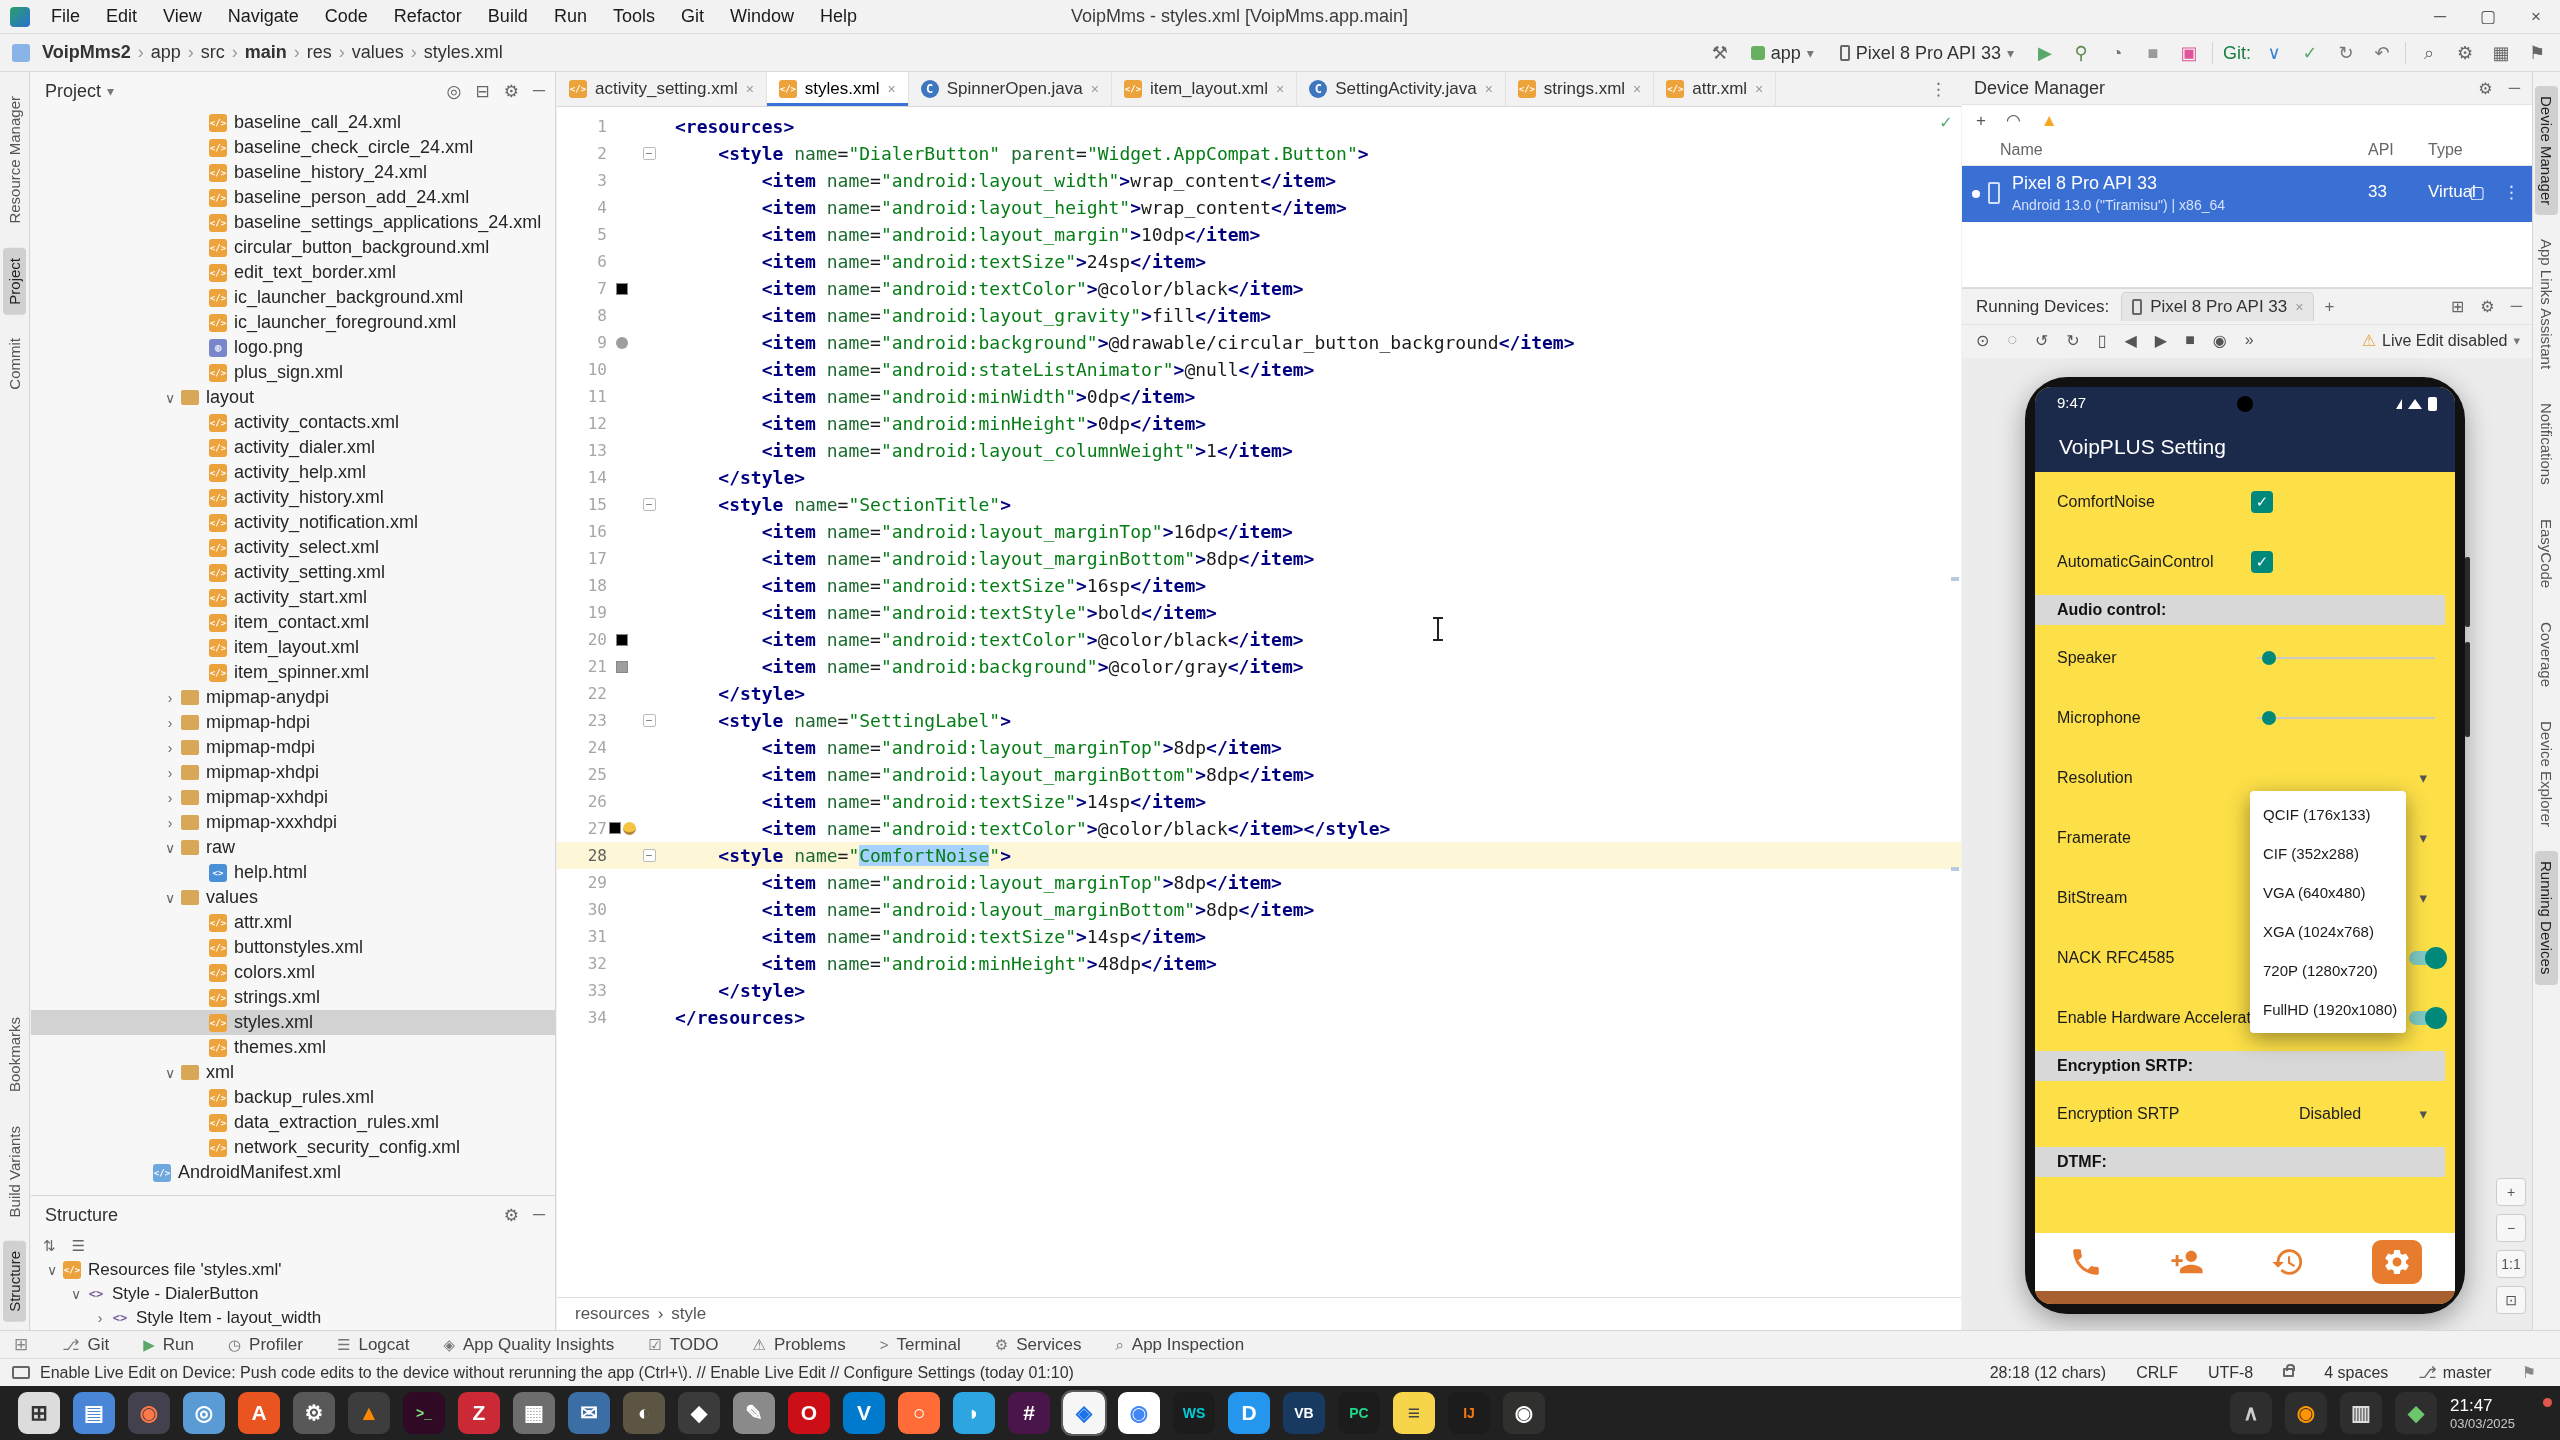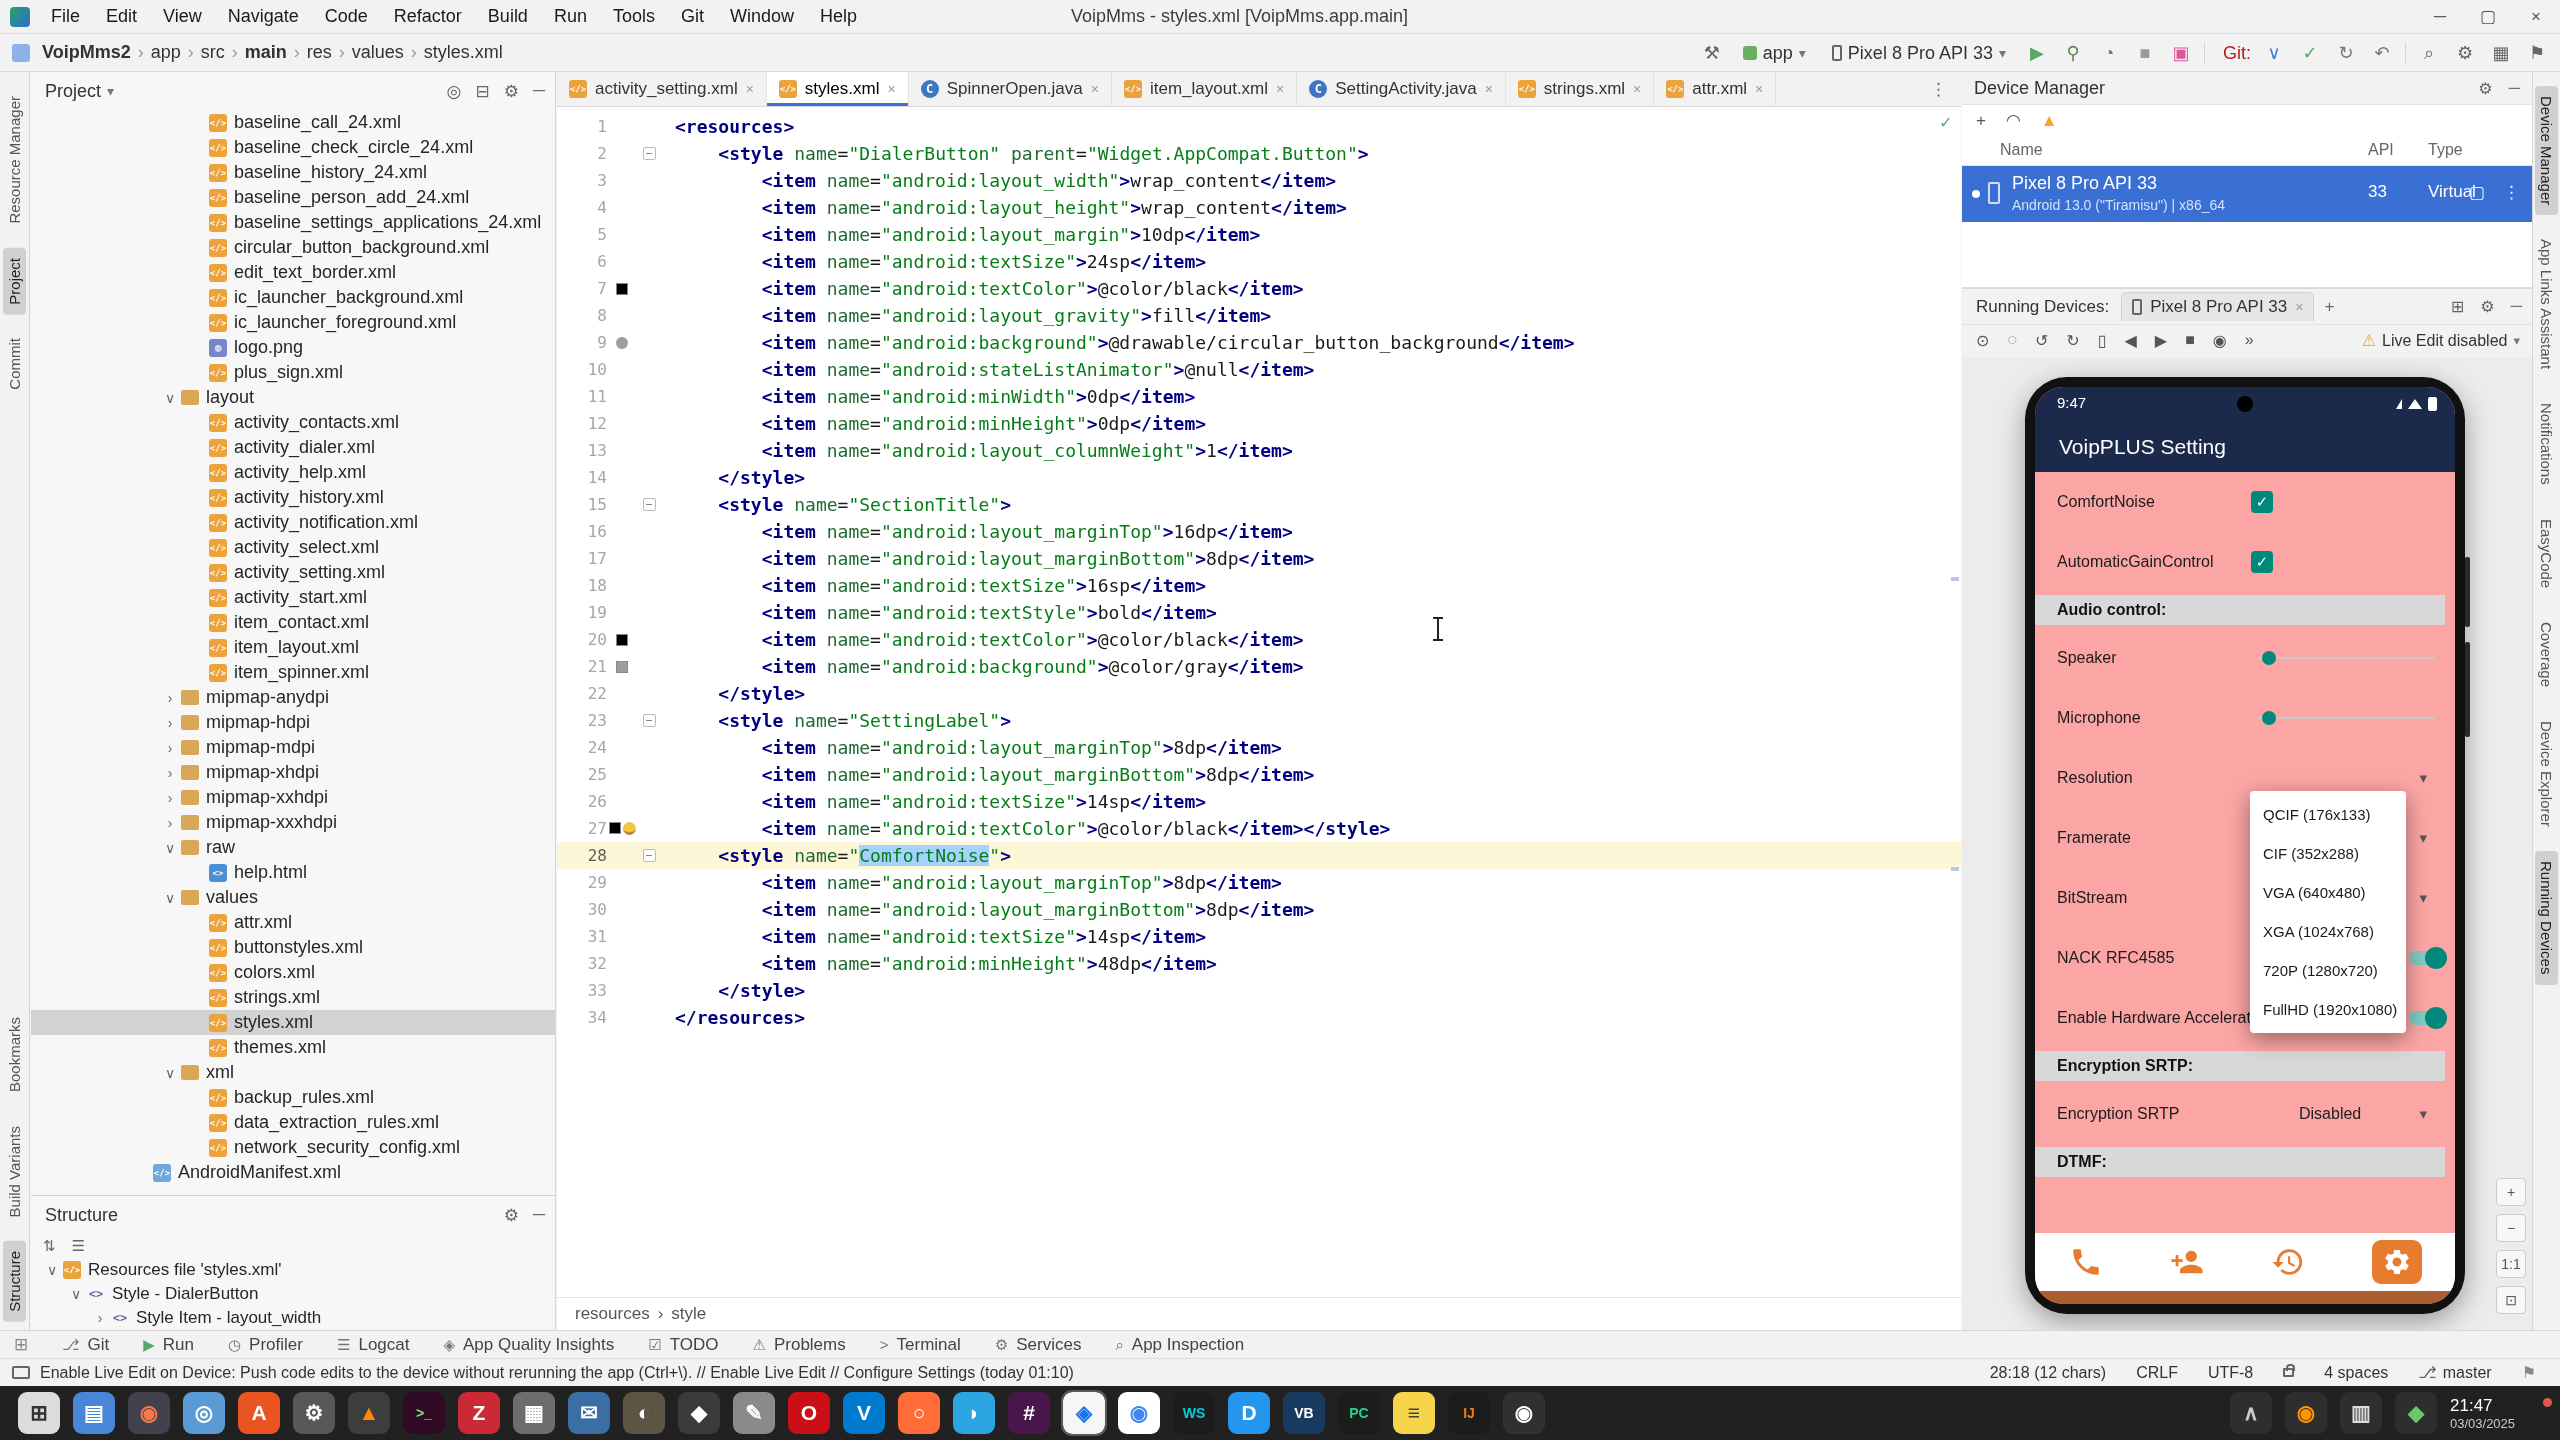--- a/index.html
+++ b/index.html
@@ -20,21 +20,21 @@
 #crumbs .crumb{padding:2px 4px;color:#333}
 #crumbs .crumb.proj{font-weight:bold}
 #crumbs .crumb.bold{font-weight:bold}
 #crumbs .sep{color:#999;padding:0 3px}
 #tb-right{position:absolute;right:10px;top:0;height:38px;display:flex;align-items:center;gap:10px}
 .act{min-width:26px;height:26px;display:flex;align-items:center;justify-content:center;color:#666;font-size:18px;border-radius:4px}
 .chip{display:flex;align-items:center;gap:6px;padding:2px 8px;border-radius:4px;color:#333}
 .chip .car{color:#777;font-size:14px}
 .mod-ico{width:14px;height:14px;border-radius:3px;background:#67b05f}
 .dev-ico{width:10px;height:16px;border:2px solid #666;border-radius:2px}
-.git-label{color:#b91c1c;margin-left:8px}
+.git-label{color:#15803d;margin-left:0}
 .vsep{width:1px;height:22px;background:#d4d4d4}
 
 #main{position:absolute;left:0;top:72px;width:2560px;height:1258px;background:#f2f2f2}
 #leftstrip{position:absolute;left:0;top:0;width:30px;height:1258px;border-right:1px solid #d6d6d6;display:flex;flex-direction:column;align-items:center}
 #rightstrip{position:absolute;right:0;top:0;width:28px;height:1258px;border-left:1px solid #d6d6d6;display:flex;flex-direction:column;align-items:center}
 .vbtn{writing-mode:vertical-rl;font-size:15px;color:#555;padding:10px 3px;margin-top:14px;border-radius:4px;white-space:nowrap}
 .vbtn.rot{transform:rotate(180deg)}
 .vbtn.active{background:#d0d0d0;color:#222}
 #ls-bottom{margin-top:auto;margin-bottom:8px;display:flex;flex-direction:column;align-items:center}
 
@@ -113,21 +113,21 @@
 #rd-toolbar{height:32px;display:flex;align-items:center;gap:18px;padding-left:14px;color:#555;font-size:16px;border-top:1px solid #e3e3e3;background:#f2f2f2}
 .live-edit{margin-left:auto;margin-right:12px;display:flex;align-items:center;gap:6px;font-size:16px;color:#333}
 .live-edit .w{color:#e8a33d}
 #rd-view{position:absolute;left:0;top:286px;right:0;bottom:0;background:#ececec;overflow:hidden}
 #zoomcol{position:absolute;right:6px;top:820px;display:flex;flex-direction:column;gap:8px}
 .zbtn{width:30px;height:28px;background:#f7f7f7;border:1px solid #ccc;border-radius:4px;display:flex;align-items:center;justify-content:center;font-size:14px;color:#555}
 
 #phone{position:absolute;left:63px;top:19px;width:440px;height:937px;background:#111;border-radius:42px;box-shadow:0 8px 28px rgba(0,0,0,.35)}
 .pbtn1,.pbtn2{position:absolute;right:-5px;width:5px;background:#2a2a2a;border-radius:2px}
 .pbtn1{top:180px;height:70px}.pbtn2{top:265px;height:95px}
-#pscreen{position:absolute;left:10px;top:10px;right:10px;bottom:10px;background:#fca5a5;border-radius:28px;overflow:hidden}
+#pscreen{position:absolute;left:10px;top:10px;right:10px;bottom:10px;background:#fde047;border-radius:16px;overflow:hidden}
 .ptop{height:85px;background:#1b2a4a;position:relative;color:#fff}
 .ptime{position:absolute;left:22px;top:7px;font-size:15px}
 .cam{position:absolute;top:9px;left:50%;margin-left:-8px;width:16px;height:16px;border-radius:50%;background:#000}
 .pstat{position:absolute;right:18px;top:10px;display:flex;gap:6px;align-items:center}
 .wifi{width:0;height:0;border-left:7px solid transparent;border-right:7px solid transparent;border-bottom:10px solid #fff}
 .sig{width:0;height:0;border-left:6px solid transparent;border-bottom:10px solid #fff}
 .batt{width:9px;height:14px;background:#fff;border-radius:2px}
 .ptitle{position:absolute;left:24px;bottom:13px;font-size:21px;font-weight:500}
 #prows{position:relative}
 .prow{position:relative;display:flex;align-items:center;height:60px}

